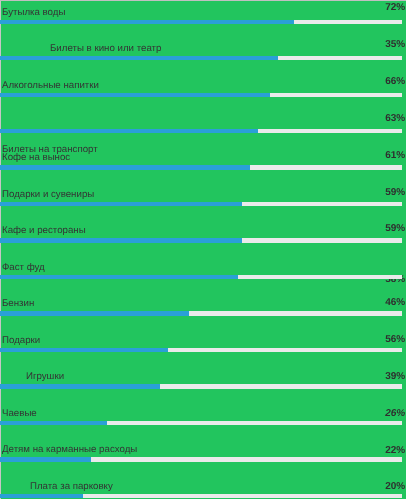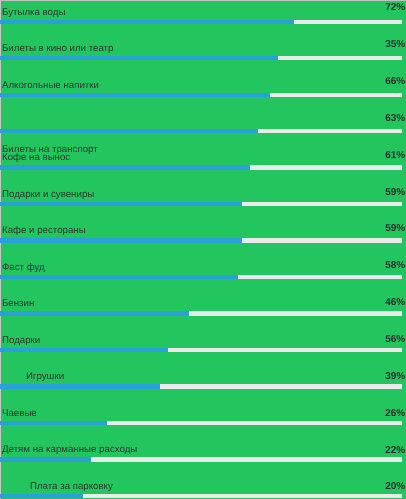--- a/index.html
+++ b/index.html
@@ -25,21 +25,21 @@
 
   <div id="rows">
       <div class="row" style="top: 0px;">
       <div class="label" style="top: 7.6px;">Бутылка воды</div>
       <div class="pct" style="top: 1.4px;">72%</div>
       <div class="track" style="top: 19.6px; width: 402px; background: rgb(234, 234, 234);">
         <div class="bar" style="width: 294.452px; background: rgb(42, 160, 216);"></div>
       </div>
     </div>
       <div class="row" style="top: 36.47px;">
-      <div class="label" style="top: 7.6px;">Билеты в кино или театр</div>
+      <div class="label" style="top: 7.6px; margin-left: 48px;">Билеты в кино или театр</div>
       <div class="pct" style="top: 1.78px;">35%</div>
       <div class="track" style="top: 19.6px; width: 402px; background: rgb(234, 234, 234);">
         <div class="bar" style="width: 278.188px; background: rgb(42, 160, 216);"></div>
       </div>
     </div>
       <div class="row" style="top: 72.94px;">
       <div class="label" style="top: 7.6px;">Алкогольные напитки</div>
       <div class="pct" style="top: 2.16px;">66%</div>
       <div class="track" style="top: 19.6px; width: 402px; background: rgb(234, 234, 234);">
         <div class="bar" style="width: 270.056px; background: rgb(42, 160, 216);"></div>
@@ -68,21 +68,21 @@
     </div>
       <div class="row" style="top: 218.82px;">
       <div class="label" style="top: 7.6px;">Кафе и рестораны</div>
       <div class="pct" style="top: 3.68px;">59%</div>
       <div class="track" style="top: 19.6px; width: 402px; background: rgb(234, 234, 234);">
         <div class="bar" style="width: 241.594px; background: rgb(42, 160, 216);"></div>
       </div>
     </div>
       <div class="row" style="top: 255.29px;">
       <div class="label" style="top: 7.6px;">Фаст фуд</div>
-      <div class="pct" style="top: 4px;">58%</div>
+      <div class="pct" style="top: 18px;">58%</div>
       <div class="track" style="top: 19.6px; width: 402px; background: rgb(234, 234, 234);">
         <div class="bar" style="width: 237.528px; background: rgb(42, 160, 216);"></div>
       </div>
     </div>
       <div class="row" style="top: 291.76px;">
       <div class="label" style="top: 7.6px;">Бензин</div>
       <div class="pct" style="top: 4.44px;">46%</div>
       <div class="track" style="top: 19.6px; width: 402px; background: rgb(234, 234, 234);">
         <div class="bar" style="width: 188.736px; background: rgb(42, 160, 216);"></div>
       </div>
@@ -96,21 +96,21 @@
     </div>
       <div class="row" style="top: 364.7px;">
       <div class="label" style="top: 7.6px; margin-left: 24px;">Игрушки</div>
       <div class="pct" style="top: 5.2px;">39%</div>
       <div class="track" style="top: 19.6px; width: 402px; background: rgb(234, 234, 234);">
         <div class="bar" style="width: 160.274px; background: rgb(42, 160, 216);"></div>
       </div>
     </div>
       <div class="row" style="top: 401.17px;">
       <div class="label" style="top: 7.6px;">Чаевые</div>
-      <div class="pct" style="top: 5.58px;">26%</div>
+      <div class="pct" style="top: 5.58px; font-style: italic;">26%</div>
       <div class="track" style="top: 19.6px; width: 402px; background: rgb(234, 234, 234);">
         <div class="bar" style="width: 107.416px; background: rgb(42, 160, 216);"></div>
       </div>
     </div>
       <div class="row" style="top: 437.64px;">
       <div class="label" style="top: 7.6px;">Детям на карманные расходы</div>
       <div class="pct" style="top: 5.96px;">22%</div>
       <div class="track" style="top: 19.6px; width: 402px; background: rgb(234, 234, 234);">
         <div class="bar" style="width: 91.152px; background: rgb(42, 160, 216);"></div>
       </div>

